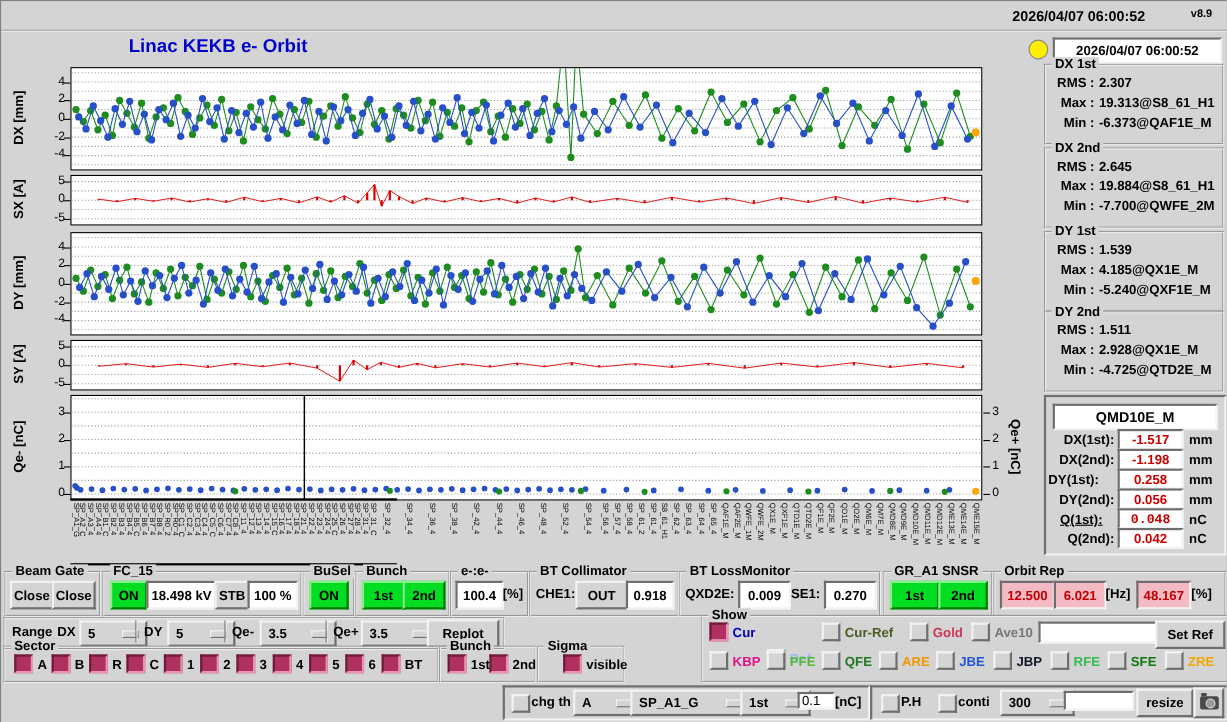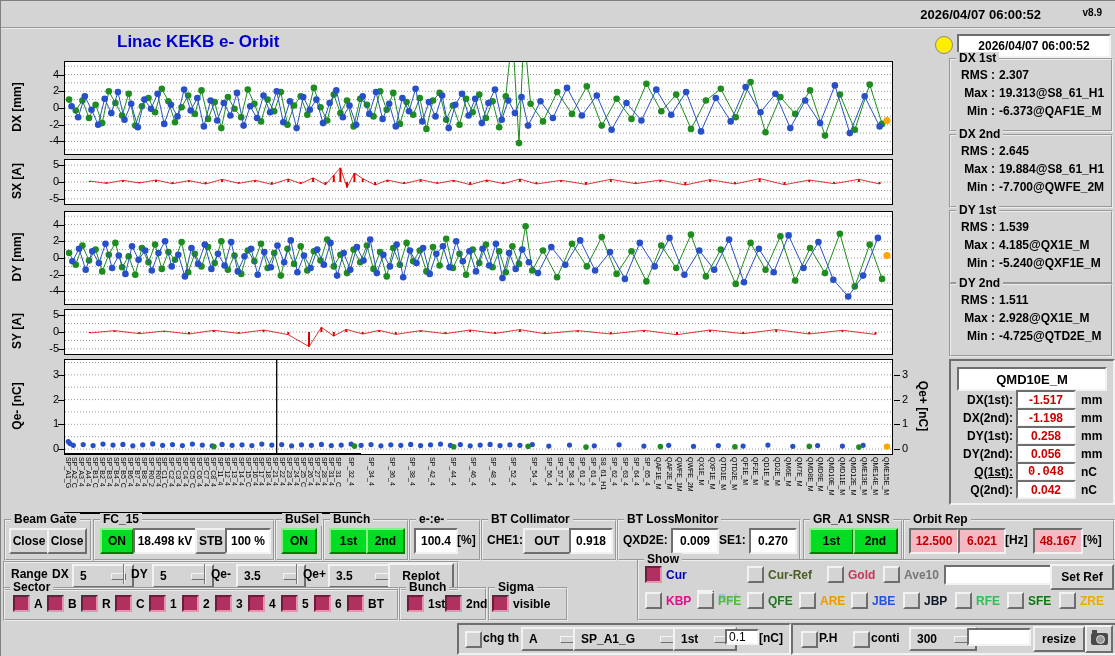--- a/index.html
+++ b/index.html
@@ -862,31 +862,31 @@
         <span style="width: 60px; text-align: right; flex: 0 0 auto;">DX(1st):</span>
         <span class="vbox sunken" style="width: 56px; height: 15px; margin-left: 3px; color: rgb(200, 0, 0); font-size: 12px;">-1.517</span>
         <span style="margin-left: 5px;">mm</span>
       </div>
       <div class="qrow" style="left: 2px; top: 48px; width: 156px; height: 17px;">
         <span style="width: 60px; text-align: right; flex: 0 0 auto;">DX(2nd):</span>
         <span class="vbox sunken" style="width: 56px; height: 15px; margin-left: 3px; color: rgb(200, 0, 0); font-size: 12px;">-1.198</span>
         <span style="margin-left: 5px;">mm</span>
       </div>
       <div class="qrow" style="left: 2px; top: 66px; width: 156px; height: 17px;">
-        <span style="width: 60px; text-align: right; flex: 0 0 auto;">DY(1st):</span>
+        <span style="width: 60px; text-align: left; flex: 0 0 auto;">DY(1st):</span>
         <span class="vbox sunken" style="width: 56px; height: 15px; margin-left: 3px; color: rgb(200, 0, 0); font-size: 12px;">0.258</span>
         <span style="margin-left: 5px;">mm</span>
       </div>
       <div class="qrow" style="left: 2px; top: 84px; width: 156px; height: 17px;">
         <span style="width: 60px; text-align: right; flex: 0 0 auto;">DY(2nd):</span>
         <span class="vbox sunken" style="width: 56px; height: 15px; margin-left: 3px; color: rgb(200, 0, 0); font-size: 12px;">0.056</span>
         <span style="margin-left: 5px;">mm</span>
       </div>
       <div class="qrow" style="left: 2px; top: 102px; width: 156px; height: 17px;">
-        <span style="width: 60px; text-align: right; flex: 0 0 auto; text-decoration: underline;">Q(1st):</span>
+        <span style="width: 60px; text-align: center; flex: 0 0 auto; text-decoration: underline;">Q(1st):</span>
         <span class="vbox sunken" style="width: 56px; height: 15px; margin-left: 3px; color: rgb(200, 0, 0); font-size: 12px; font-family: Liberation Mono, monospace;">0.048</span>
         <span style="margin-left: 5px;">nC</span>
       </div>
       <div class="qrow" style="left: 2px; top: 120px; width: 156px; height: 17px;">
         <span style="width: 60px; text-align: right; flex: 0 0 auto;">Q(2nd):</span>
         <span class="vbox sunken" style="width: 56px; height: 15px; margin-left: 3px; color: rgb(200, 0, 0); font-size: 12px;">0.042</span>
         <span style="margin-left: 5px;">nC</span>
       </div>
     </div>
 
@@ -1032,21 +1032,21 @@
         <span class="cb on"></span>
         <span class="cl">1st</span>
       </div>
       <div class="cbitem" style="left: 44px; top: 6px;">
         <span class="cb on"></span>
         <span class="cl">2nd</span>
       </div>
     </div>
   <div class="group" id="sigma-group" style="left:487px;top:586px;width:76px;height:30px">
     <span class="gtitle">Sigma</span>
-  <div class="cbitem" style="left: 2px; top: 6px; align-items: center;">
+  <div class="cbitem" style="left: 22px; top: 6px; align-items: center;">
         <span class="cb on"></span>
         <span class="cl">visible</span>
       </div>
     </div>
 
   <div class="group" id="show-group" style="left:636px;top:558px;width:476px;height:58px">
     <span class="gtitle">Show</span>
     <input class="tin abs" style="left: 305px; top: 4px; width: 100px; height: 16px;" value="">
     <div class="btn raised abs" style="left:411px;top:3px;width:60px;height:22px">Set Ref</div>
   <div class="cbitem" style="left: 6px; top: 5px;">

